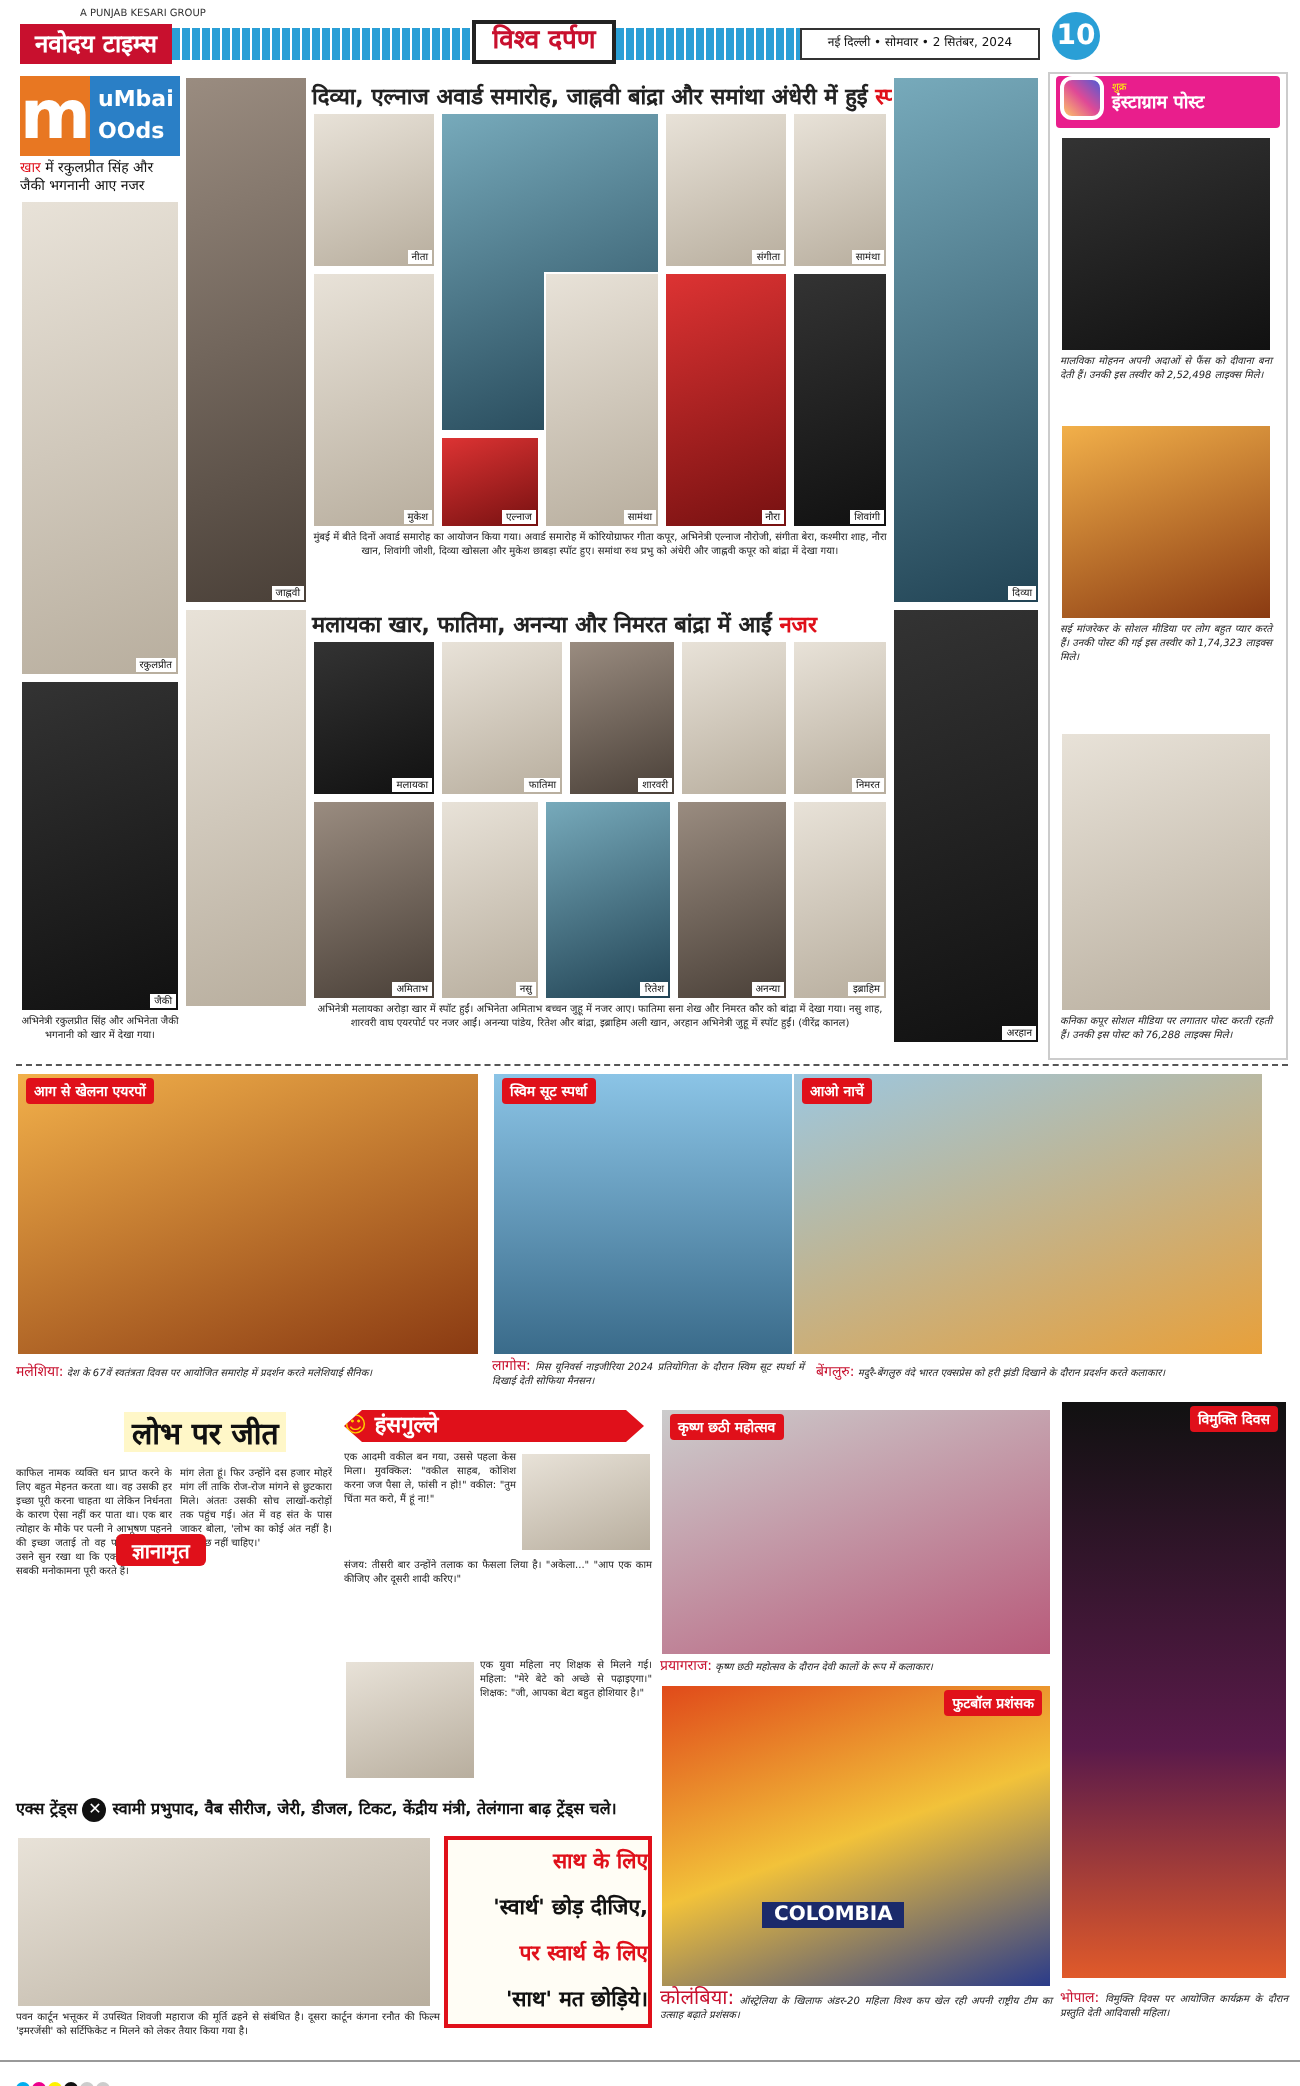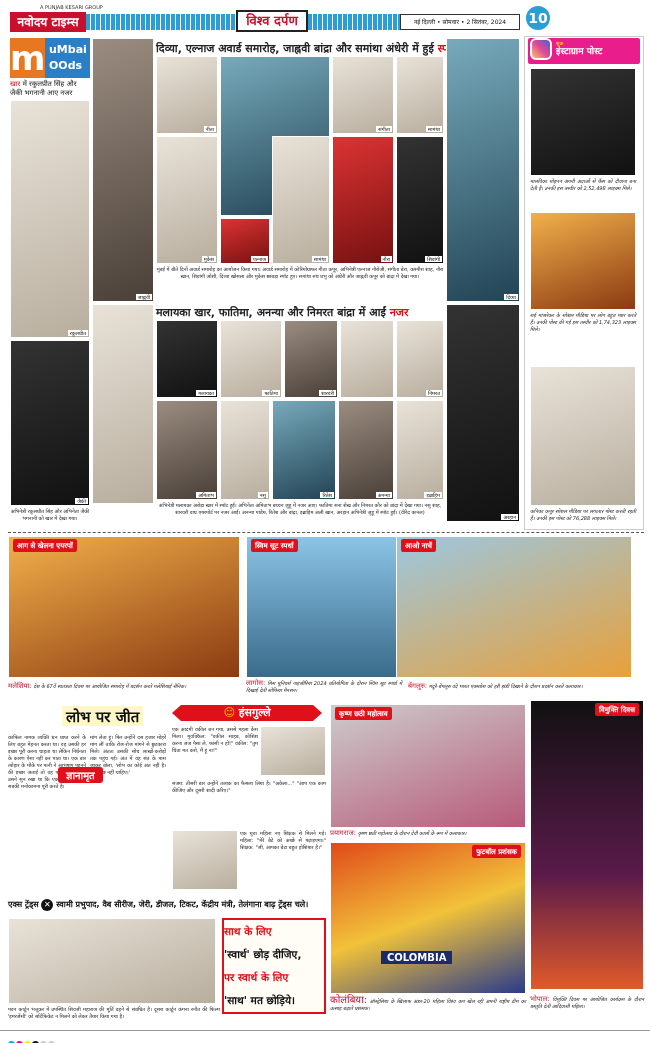--- a/index.html
+++ b/index.html
@@ -27,23 +27,23 @@
   .mumbai-t{left:45px;top:38px;width:45px;height:40px;background:#2a7fc6;color:#fff;font-weight:bold;font-size:11px;line-height:16px;padding:4px}
   .insta-head{left:528px;top:38px;width:112px;height:26px;background:#e91e8c;border-radius:2px}
   .insta-icon{left:530px;top:38px;width:22px;height:22px;border-radius:6px;background:linear-gradient(45deg,#fdc468,#df4996,#4f5bd5);border:2px solid #fff}
   .insta-title{left:556px;top:44px;color:#fff;font-size:9px;font-weight:bold}
   .insta-tag{left:556px;top:40px;font-size:5px;color:#ff0;}
   .tag-red{background:#e0101a;color:#fff;font-size:7px;font-weight:bold;padding:2px 4px;border-radius:2px;position:absolute}
   .loc{font-weight:normal;color:#c8102e}
   .body-text{font-size:5px;line-height:7px;color:#222;text-align:justify}
   .lobh{left:62px;top:706px;font-size:15px;font-weight:bold;background:#fff7c8;padding:0 4px}
   .gyan{left:58px;top:767px;background:#e0101a;color:#fff;font-size:10px;font-weight:bold;padding:1px 8px;border-radius:3px}
-  .hasgulle{left:172px;top:705px;width:150px;height:16px;background:#e0101a;color:#fff;font-weight:bold;font-size:11px;text-align:center;line-height:16px;clip-path:polygon(6% 0,94% 0,100% 50%,94% 100%,6% 100%,0 50%)}
+  .hasgulle{left:172px;top:705px;width:150px;height:16px;background:#e0101a;color:#fff;font-weight:bold;font-size:11px;line-height:16px;clip-path:polygon(6% 0,94% 0,100% 50%,94% 100%,6% 100%,0 50%)}
   .trends{left:8px;top:898px;width:322px;height:16px;font-size:8px;font-weight:bold;white-space:nowrap}
-  .quote-box{left:222px;top:918px;width:104px;height:96px;border:2px solid #e0101a;background:#fffdf5;text-align:left;font-weight:bold;font-size:10.5px;line-height:23px}
+  .quote-box{left:222px;top:918px;width:104px;height:96px;border:2px solid #e0101a;background:#fffdf5;text-align:right;font-weight:bold;font-size:10.5px;line-height:23px}
   .quote-box .r{color:#e0101a}
   .dash{border-top:1px dashed #555;position:absolute}
   .cmyk{display:inline-block;width:7px;height:7px;border-radius:50%;margin-right:1px}
 </style>
 </head>
 <body>
 
 <div class="abs masthead">
   <div class="abs logo-small">A PUNJAB KESARI GROUP</div>
   <div class="abs logo">नवोदय टाइम्स</div>

